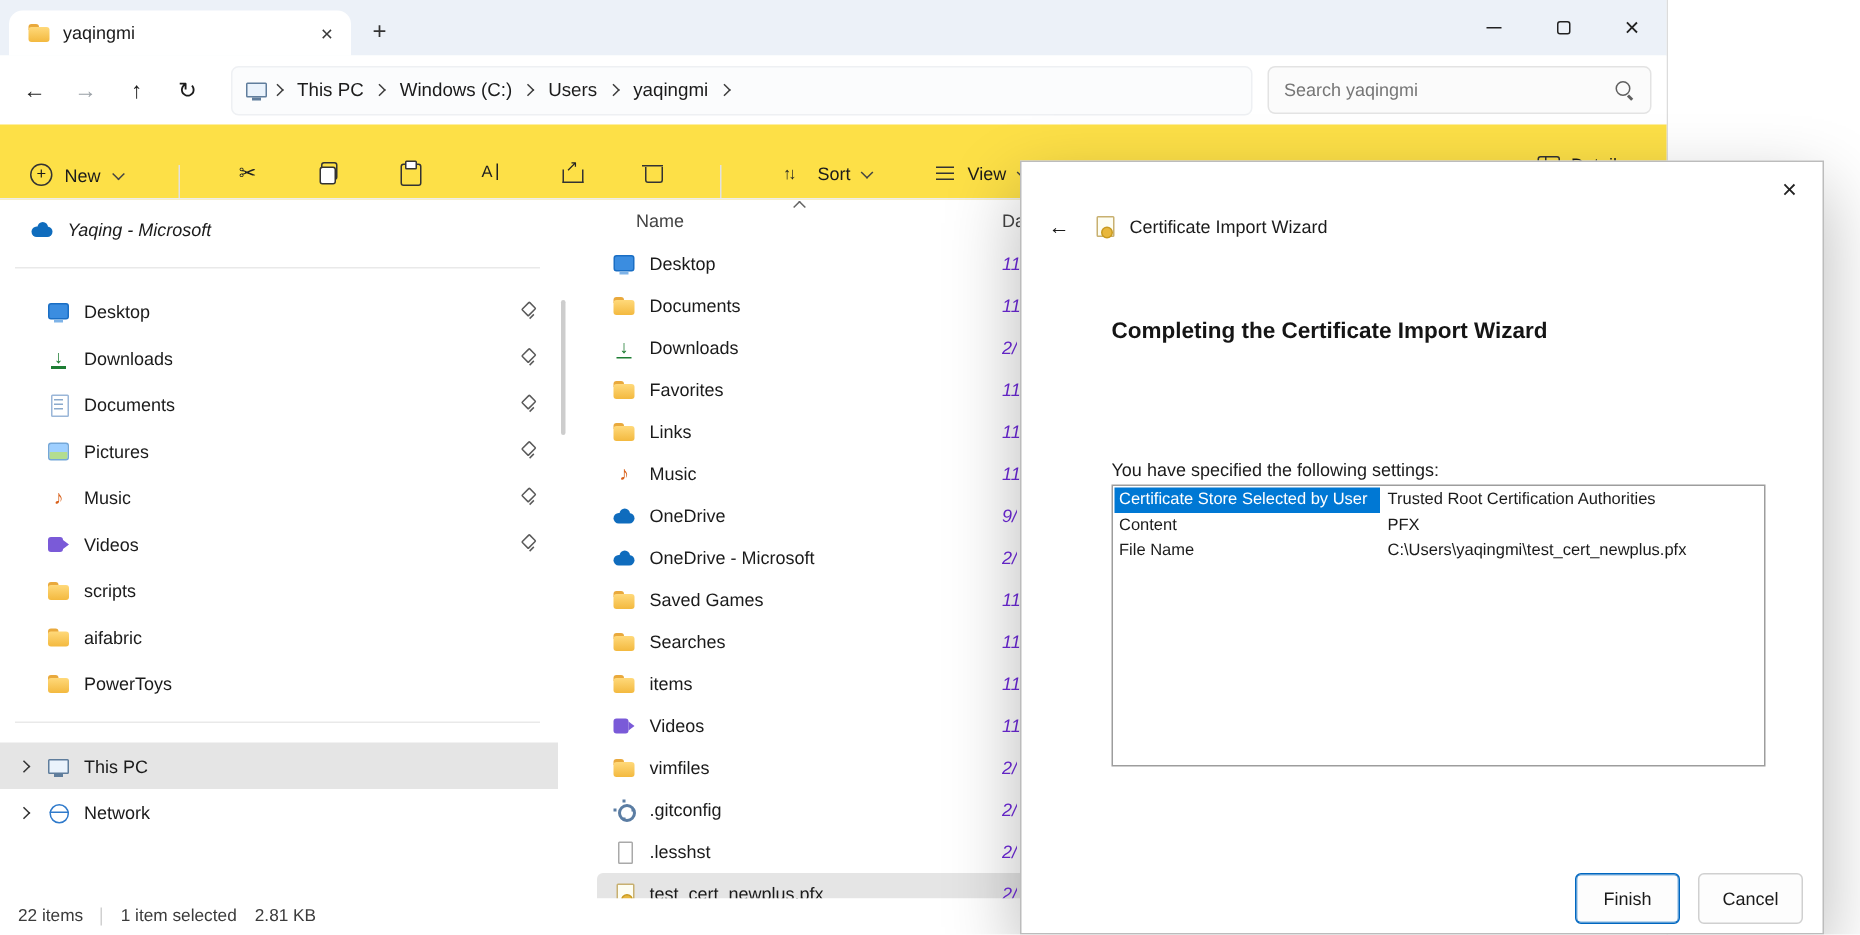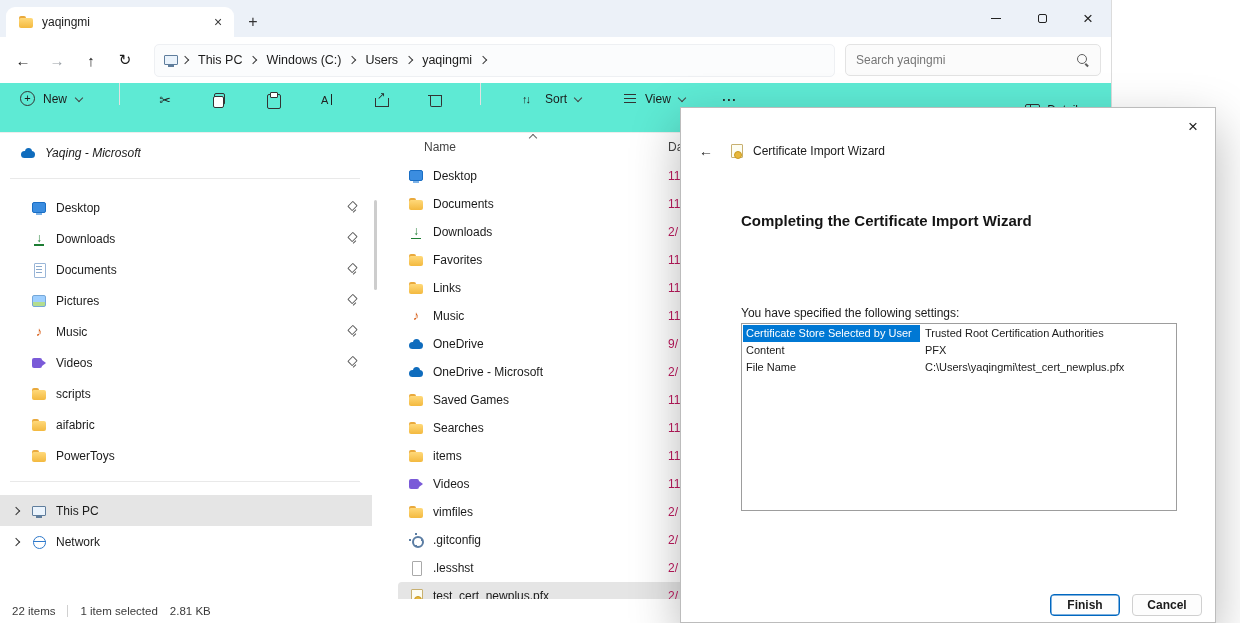--- a/index.html
+++ b/index.html
@@ -39,21 +39,21 @@
   .crumb-chev{width:14px;height:14px;display:flex;align-items:center;justify-content:center;flex:0 0 14px;}
   .crumb-chev::before{content:"";width:5px;height:5px;border-right:1.1px solid #3c3c3c;border-top:1.1px solid #3c3c3c;transform:rotate(45deg);display:block;margin-right:2px;}
   .searchbox{width:256px;height:32px;border:1px solid #e3e3e3;background:#fbfbfb;border-radius:5px;display:flex;align-items:center;padding:0 10px;flex:0 0 256px;}
   .searchbox input{flex:1;border:none;outline:none;background:transparent;font-size:12px;color:#1b1b1b;min-width:0;}
   .searchbox input::placeholder{color:#767676;}
   .ic-search{position:relative;width:14px;height:14px;flex:0 0 14px;}
   .ic-search::before{content:"";position:absolute;left:1px;top:1px;width:8px;height:8px;border:1.5px solid #5f5f5f;border-radius:50%;}
   .ic-search::after{content:"";position:absolute;left:10px;top:10px;width:4px;height:1.5px;background:#5f5f5f;transform:rotate(45deg);transform-origin:0 0;}
 
   
-  .toolbar{height:50px;display:flex;align-items:flex-start;padding:0 10px;gap:16px;border-bottom:1px solid #ededed;position:relative;background:#5eead4;}
+  .toolbar{height:50px;display:flex;align-items:flex-end;padding:0 10px;gap:16px;border-bottom:1px solid #ededed;position:relative;background:#fde047;}
   .tb-new{display:flex;align-items:center;gap:8px;padding:8px 10px;border-radius:4px;}
   .ic-newplus{width:15px;height:15px;border:1px solid #333;border-radius:50%;position:relative;flex:0 0 15px;}
   .ic-newplus::before{content:"+";position:absolute;left:0;top:0;width:13px;text-align:center;line-height:13px;font-size:11px;}
   .chev-down{width:8px;height:8px;position:relative;flex:0 0 8px;}
   .chev-down::before{content:"";position:absolute;left:1px;top:0;width:5px;height:5px;border-right:1px solid #444;border-bottom:1px solid #444;transform:rotate(45deg);}
   .tb-sep{width:1px;height:22px;background:#e1e1e1;margin:0 10px;flex:0 0 1px;}
   .tb-btn{width:38px;height:34px;display:flex;align-items:center;justify-content:center;border-radius:4px;}
   .tb-drop{display:flex;align-items:center;gap:7px;padding:8px 9px;border-radius:4px;margin-left:6px;}
   .tb-details{position:absolute;right:18px;top:12px;display:flex;align-items:center;gap:7px;padding:7px 9px;border-radius:4px;}
   .ic{position:relative;width:16px;height:16px;display:block;flex:0 0 16px;}
@@ -118,21 +118,21 @@
   
   .filelist{position:absolute;left:396px;top:134px;right:1px;bottom:24px;overflow:hidden;}
   .fl-header{height:26px;display:flex;align-items:center;color:#444;position:relative;font-size:12px;}
   .fl-col-name{width:272px;flex:0 0 272px;padding-left:28px;position:relative;}
   .sort-asc{position:absolute;left:134px;top:-5px;}
   .sort-asc::before{content:"";display:block;width:5px;height:5px;border-left:1px solid #666;border-top:1px solid #666;transform:rotate(45deg);}
   .fl-rows{margin-top:2px;}
   .file-row{height:28px;display:flex;align-items:center;gap:9px;padding:0 6px 0 10px;border-radius:4px;margin:0 10px 0 2px;}
   .file-row.selected{background:#e5e5e5;}
   .file-name{width:226px;flex:0 0 226px;white-space:nowrap;overflow:hidden;}
-  .file-date{white-space:nowrap;overflow:hidden;color:#be185d;}
+  .file-date{white-space:nowrap;overflow:hidden;color:#6d28d9;font-style:italic;}
 
   
   .statusbar{position:absolute;left:0;bottom:0;width:1112px;height:24px;background:#fff;display:flex;align-items:center;padding-left:12px;gap:12px;font-size:11.5px;color:#3b3b3b;z-index:2;}
   .sb-sep{width:1px;height:12px;background:#d0d0d0;}
 
   
   .dialog{position:absolute;left:680px;top:107px;width:536px;height:516px;background:#fff;border:1px solid #bcbcbc;box-shadow:0 18px 46px rgba(0,0,0,.28);z-index:10;}
   .dlg-close{position:absolute;top:5px;right:7px;width:30px;height:26px;display:flex;align-items:center;justify-content:center;border-radius:4px;}
   .dlg-header{position:absolute;left:12px;top:32px;display:flex;align-items:center;gap:9px;}
   .dlg-back{width:26px;height:22px;display:flex;align-items:center;justify-content:center;border-radius:4px;}
@@ -140,21 +140,21 @@
   .dlg-title{font-size:12px;}
   .dlg-heading{position:absolute;left:60px;top:104px;font-size:15px;font-weight:bold;color:#151515;}
   .dlg-info{position:absolute;left:60px;top:161px;font-size:12px;}
   .dlg-settings-label{position:absolute;left:60px;top:198px;font-size:12px;}
   .dlg-settings{position:absolute;left:60px;top:215px;width:436px;height:188px;border:1px solid #9d9d9d;padding:1px;background:#fff;overflow:hidden;}
   .set-row{display:flex;align-items:stretch;min-height:17px;font-size:11px;}
   .set-key{flex:0 0 177px;padding:2px 3px;white-space:nowrap;overflow:hidden;}
   .set-key.key-selected{background:var(--accent,#0078d4);color:#fff;}
   .set-val{flex:1;padding:2px 5px;white-space:nowrap;overflow:hidden;}
   .dlg-buttons{position:absolute;right:13px;bottom:6px;display:flex;gap:12px;}
-  .btn{width:70px;height:22px;border:1px solid #d0d0d0;border-radius:4px;background:#fdfdfd;font-size:12px;display:flex;align-items:center;justify-content:center;font-weight:bold;}
+  .btn{width:70px;height:34px;border:1px solid #d0d0d0;border-radius:4px;background:#fdfdfd;font-size:12px;display:flex;align-items:center;justify-content:center;}
   .btn-default{border-color:#0067c0;box-shadow:inset 0 0 0 0.5px #0067c0;}
 </style>
 </head>
 <body>
 
 <div class="explorer">
 
   <div class="tabbar">
     <div class="tab">
       <span class="fi fi-folder"></span>

